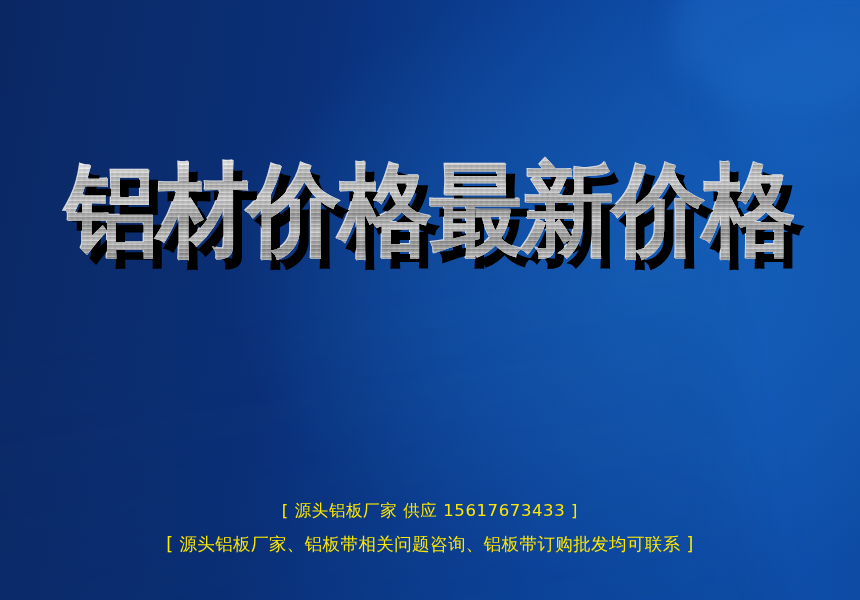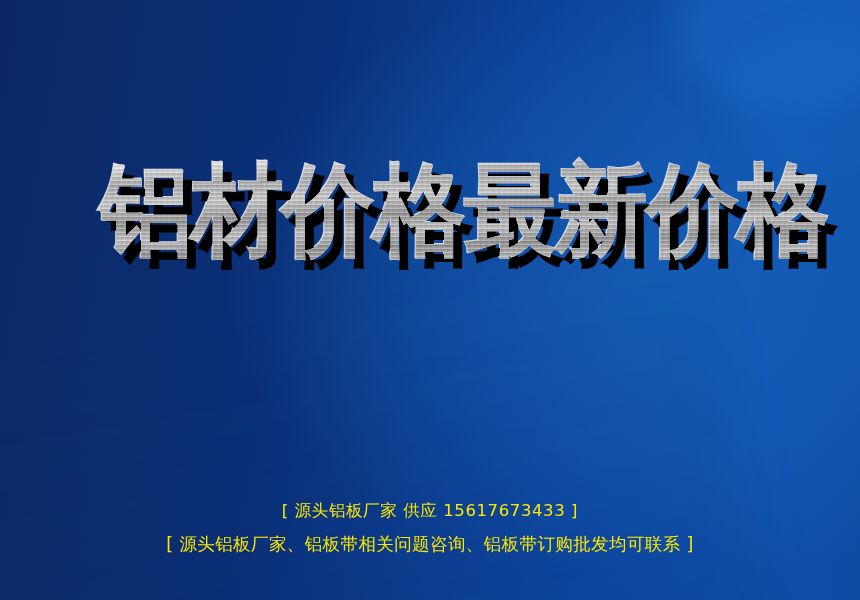--- a/index.html
+++ b/index.html
@@ -60,21 +60,21 @@
 
   
   .title-wrap {
     position: absolute;
     left: 0;
     right: 0;
     top: 146px;
     height: 130px;
     display: flex;
     align-items: center;
-    justify-content: flex-end;
+    justify-content: center;
   }
   .title-stack {
     position: relative;
     line-height: 1;
   }
   .title-text {
     font-family: "DejaVu Sans", "Liberation Sans", sans-serif;
     font-weight: 700;
     font-size: 101px;
     letter-spacing: -2px;

